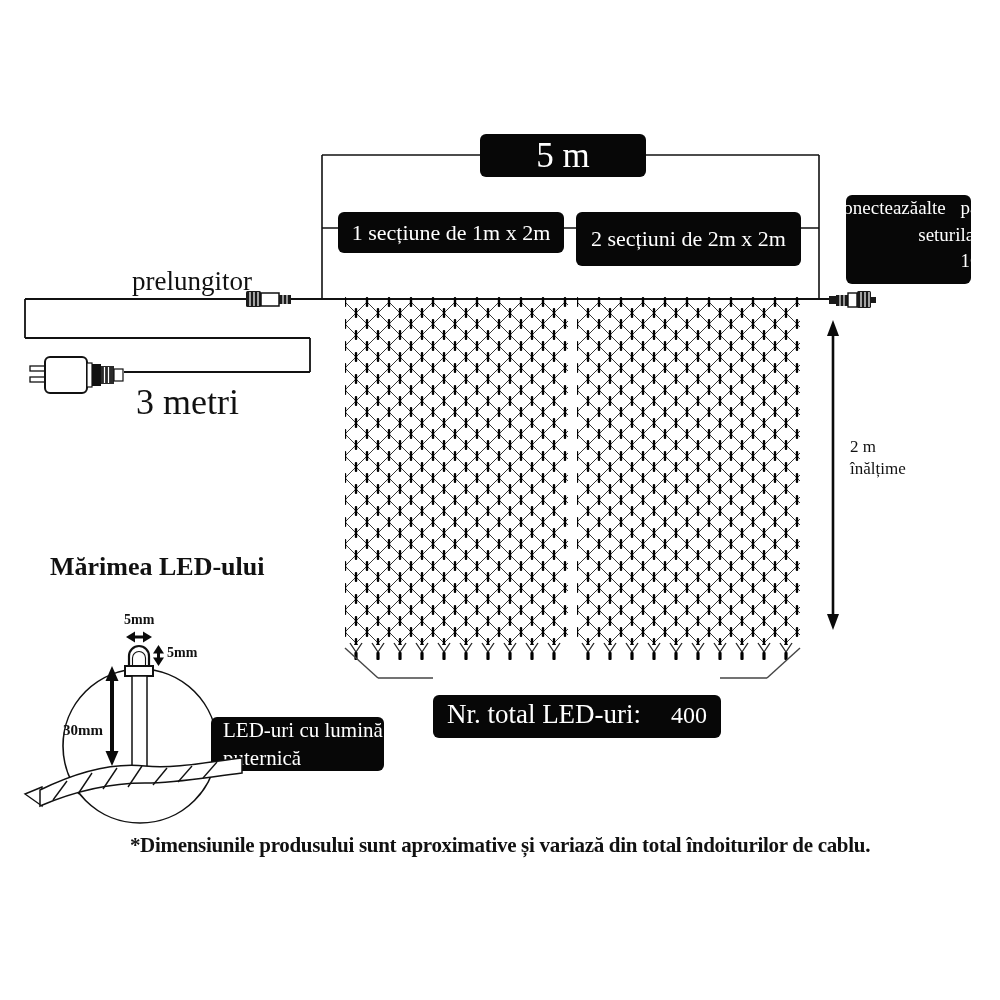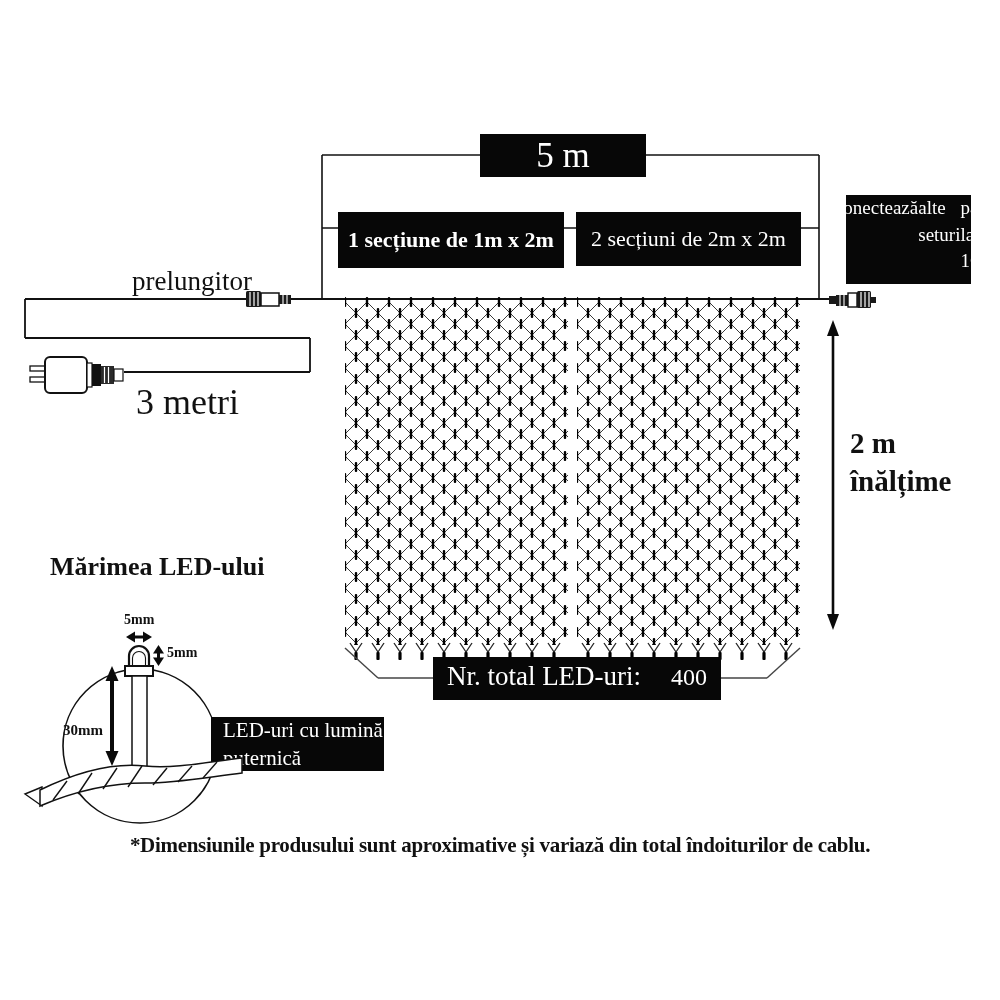--- a/index.html
+++ b/index.html
@@ -11,37 +11,38 @@
     font-family:"Liberation Serif", serif;color:var(--ink);
   }
   svg{position:absolute;left:0;top:0;}
   #base-layer{z-index:1;}
   #cable-layer{z-index:3;}
   .abs{position:absolute;z-index:2;}
   .blackbox{
     background:var(--box-bg);color:var(--box-text);
     display:flex;align-items:center;justify-content:center;
     font-family:"Liberation Serif", serif;
+    border-radius:6px;
   }
   .box-5m{left:480px;top:134px;width:166px;height:43px;font-size:35px;}
-  .box-sec1{left:338px;top:212px;width:226px;height:56px;font-size:22px;font-weight:bold;}
+  .box-sec1{left:338px;top:212px;width:226px;height:41px;font-size:22px;}
   .box-sec2{left:576px;top:212px;width:225px;height:54px;font-size:22px;}
   .box-connect{left:846px;top:195px;width:125px;height:89px;font-size:19px;
     flex-direction:row;align-items:flex-start;justify-content:center;
     padding-left:10px;box-sizing:border-box;line-height:1.4;}
-  .box-total{left:433px;top:657px;width:288px;height:43px;gap:30px;align-items:baseline;padding-top:4px;box-sizing:border-box;}
+  .box-total{left:433px;top:695px;width:288px;height:43px;gap:30px;align-items:baseline;padding-top:4px;box-sizing:border-box;}
   .box-total .lbl{font-size:27px;}
   .box-total .val{font-size:24px;}
   .box-led{left:211px;top:717px;width:173px;height:54px;font-size:21px;
     flex-direction:column;align-items:flex-start;justify-content:center;
     padding-left:12px;box-sizing:border-box;line-height:1.35;}
   .lab{position:absolute;z-index:2;white-space:nowrap;}
   .lab-prelungitor{left:132px;top:266px;font-size:27px;}
   .lab-3metri{left:136px;top:381px;font-size:36px;}
-  .lab-height{left:850px;top:425px;font-size:29px;line-height:1.3;font-weight:bold;}
+  .lab-height{left:850px;top:436px;font-size:17px;line-height:1.3;}
   .lab-ledtitle{left:50px;top:552px;font-size:26px;font-weight:bold;}
   .mm{font-family:Liberation Serif, serif;font-weight:bold;font-size:14px;}
   .lab-5mm-top{left:124px;top:612px;}
   .lab-5mm-side{left:167px;top:645px;}
   .lab-30mm{left:63px;top:722px;font-size:15px;}
   .footnote{left:0;top:833px;width:1000px;text-align:center;font-size:21px;
     font-weight:bold;letter-spacing:-0.3px;}
 </style>
 </head>
 <body>

